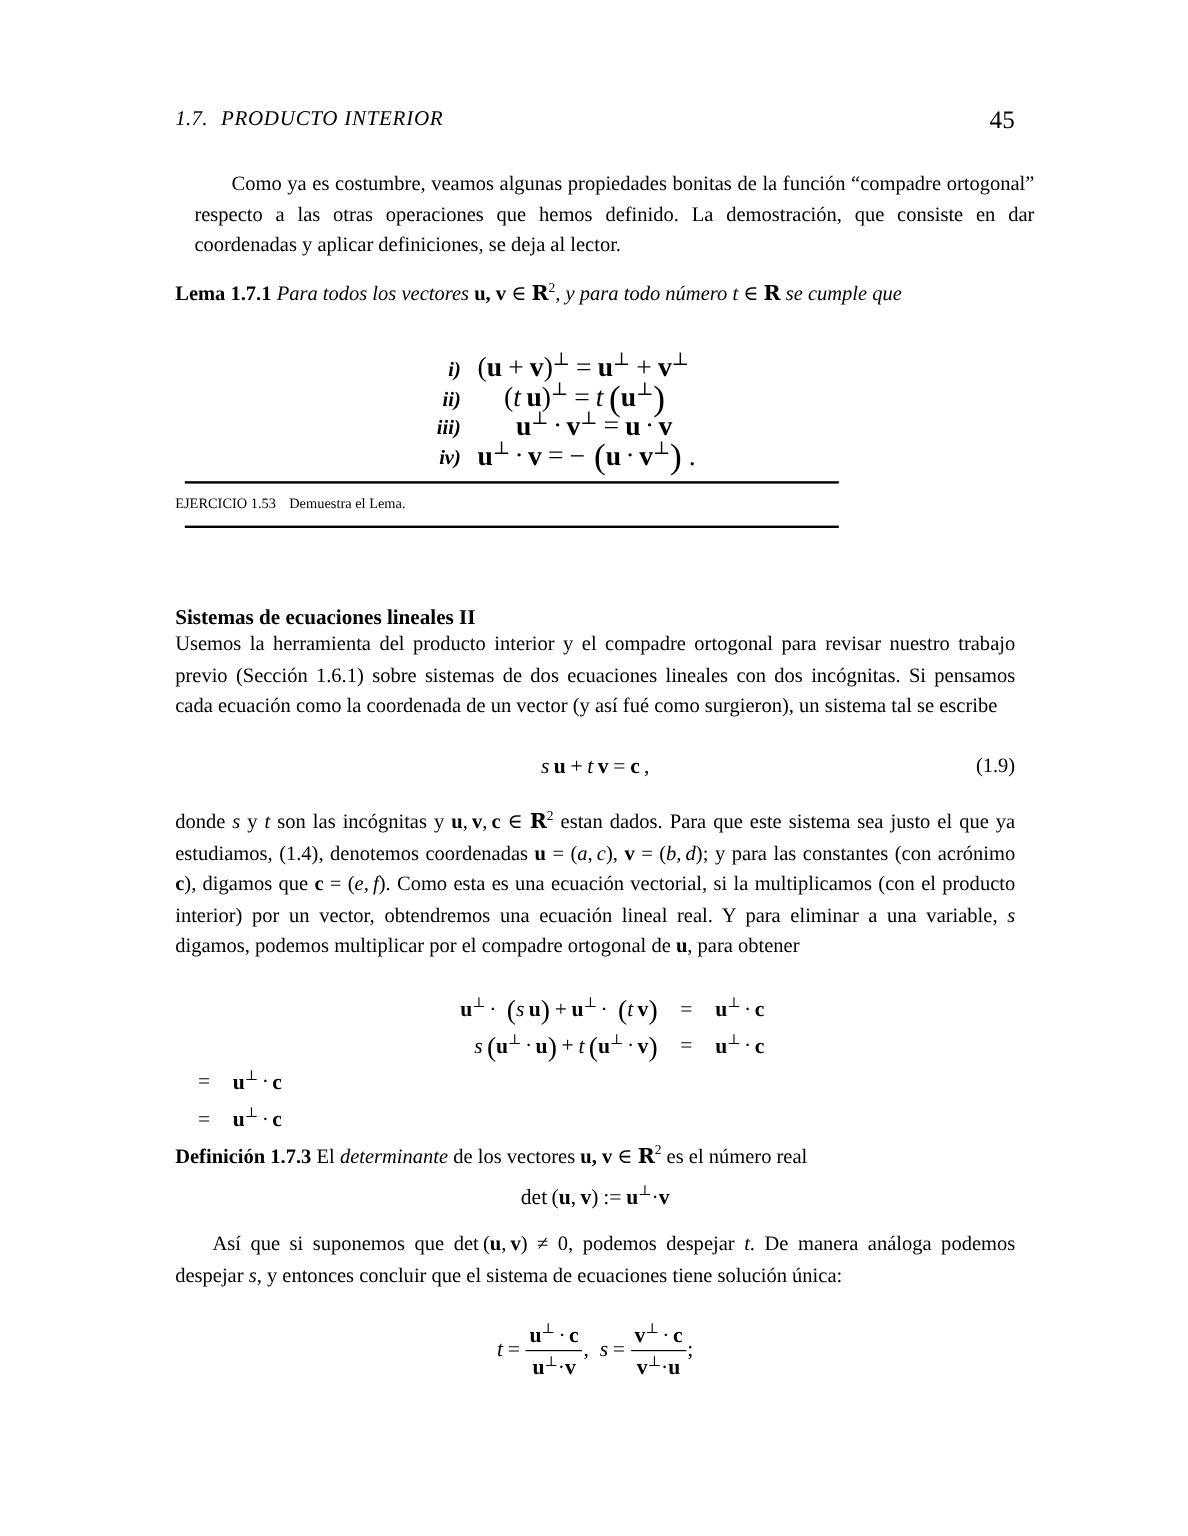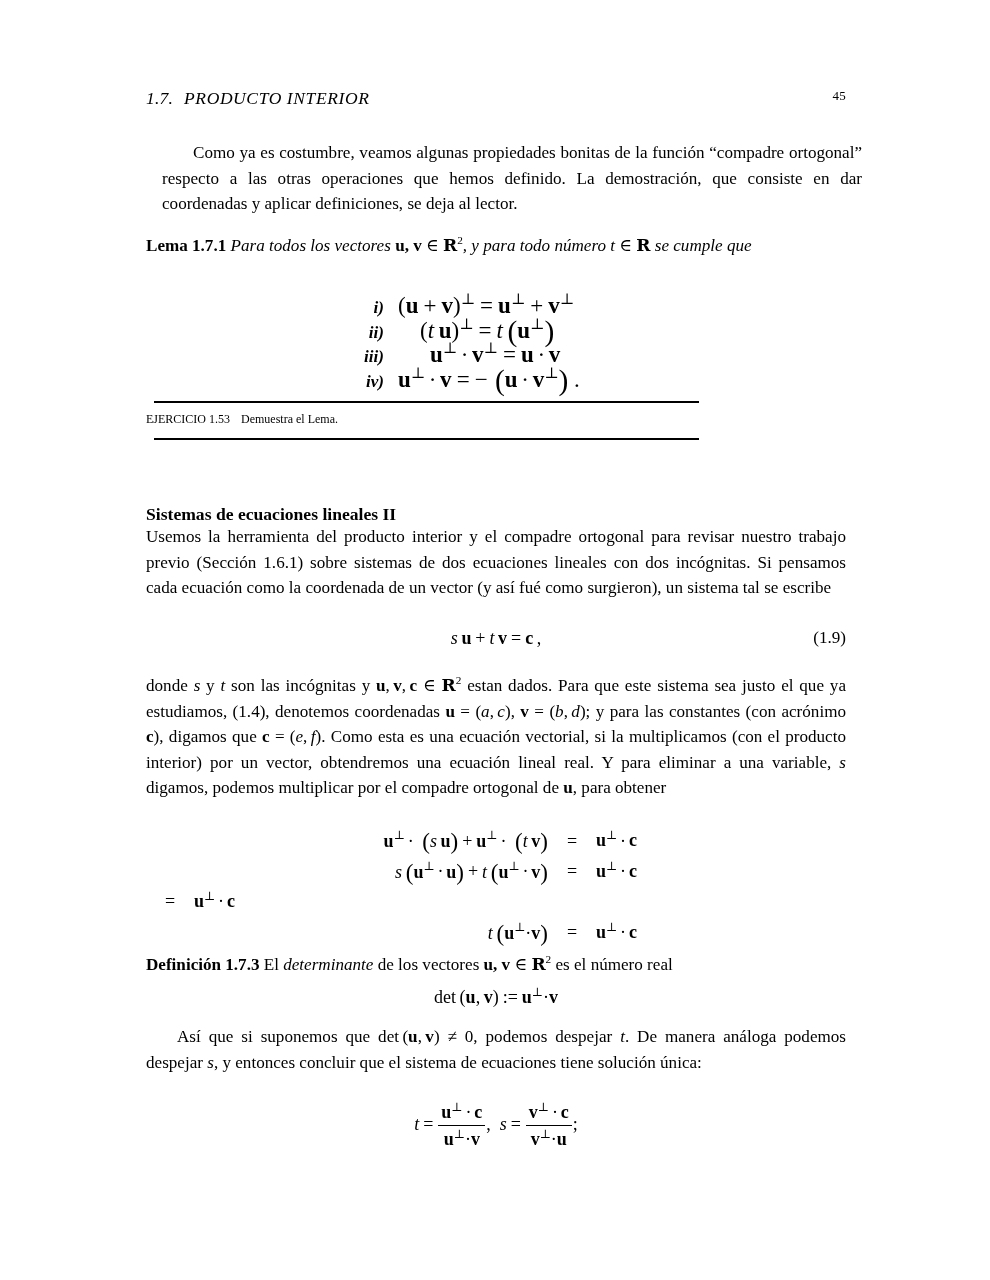--- a/index.html
+++ b/index.html
@@ -34,21 +34,21 @@
     font-size: 17.5px;
     letter-spacing: 0.2px;
   }
   .runhead .rh-num { margin-right: 11px; }
   .runhead .rh-title { letter-spacing: 0.6px; }
   .runhead .rh-page {
     position: absolute;
     right: 0;
     top: 0;
     font-style: normal;
-    font-size: 13px;
+    font-size: 21px;
   }
 
   
   p.para {
     margin: 0;
     font-size: 17.1px;
     line-height: 25.6px;
     text-align: justify;
     text-justify: inter-word;
   }
@@ -277,21 +277,20 @@
     <div class="alrow">
       <div class="lhs math"><span class="mi">s</span> <span class="paren-big">(</span><span class="mb">u</span><span class="perp">⊥</span><span class="dotp">·</span><span class="mb">u</span><span class="paren-big">)</span><span class="op">+</span><span class="mi">t</span> <span class="paren-big">(</span><span class="mb">u</span><span class="perp">⊥</span><span class="dotp">·</span><span class="mb">v</span><span class="paren-big">)</span></div>
       <div class="rel math">=</div>
       <div class="rhs math"><span class="mb">u</span><span class="perp">⊥</span><span class="dotp">·</span><span class="mb">c</span></div>
     </div>
     <div class="alrow">
       <div class="rel math">=</div>
       <div class="rhs math"><span class="mb">u</span><span class="perp">⊥</span><span class="dotp">·</span><span class="mb">c</span></div>
     </div>
     <div class="alrow">
-      <div class="lhs math"><span class="mi">t</span> <span class="paren-big">(</span><span class="mb">u</span><span class="perp">⊥</span>·<span class="mb">v</span><span class="paren-big">)</span></div>
       <div class="rel math">=</div>
       <div class="rhs math"><span class="mb">u</span><span class="perp">⊥</span><span class="dotp">·</span><span class="mb">c</span></div>
     </div>
   </div>
 
   <div class="blk" style="top:947px;">
     <p class="para"><b>Definición 1.7.3</b> <span>El </span><i>determinante</i><span> de los vectores </span><b>u, v</b><span> ∈ </span><span class="bbR"><b>R</b></span><span class="sup2">2</span><span> es el número real</span></p>
   </div>
 
   <div class="display" style="top:985px;">

